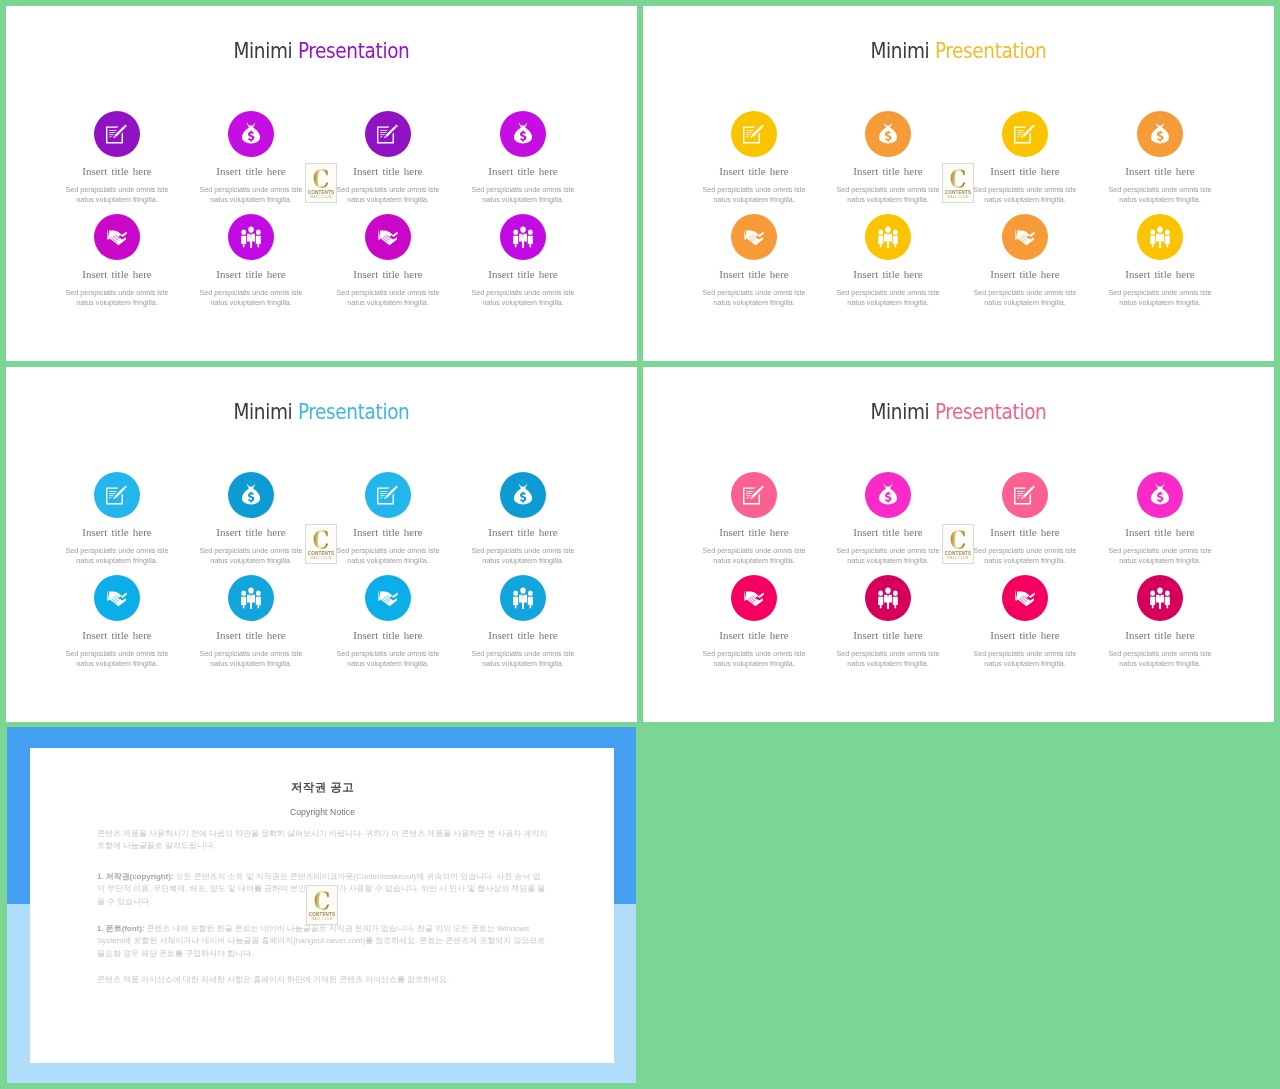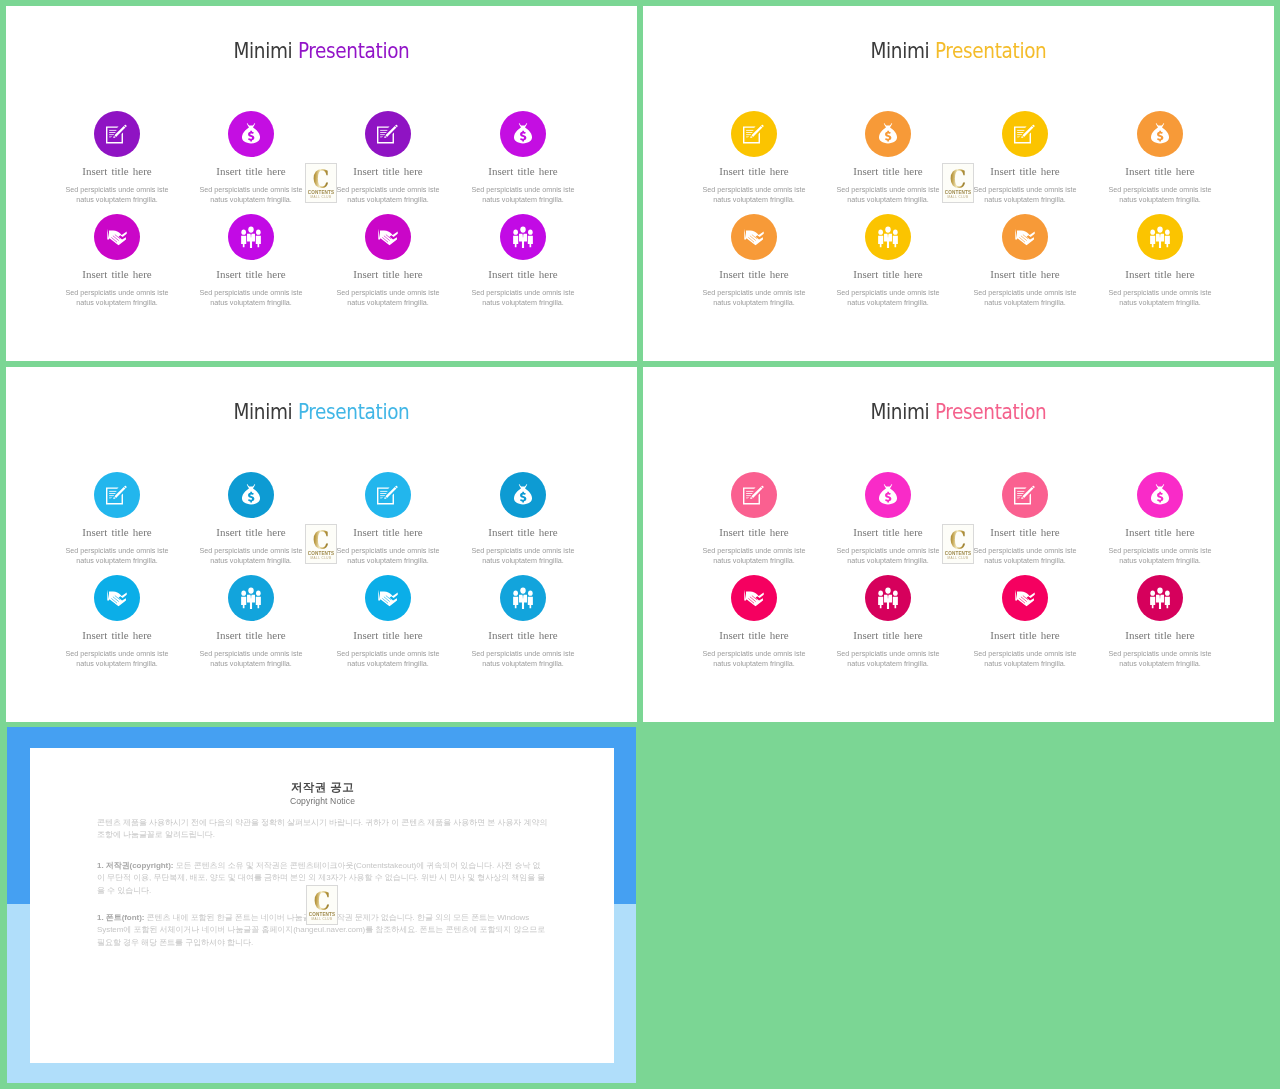--- a/index.html
+++ b/index.html
@@ -45,21 +45,21 @@
 
   
   .s5blue{position:absolute;left:0;top:0;width:629px;height:356px;}
   .s5blue .bt{position:absolute;left:0;top:0;width:629px;height:177px;background:#45a0f2;}
   .s5blue .bb{position:absolute;left:0;top:177px;width:629px;height:179px;background:#b0defa;}
   .s5page{position:absolute;left:23px;top:21px;width:584px;height:315px;background:#fff;}
   .s5inner{position:absolute;left:67px;top:34px;width:451px;}
   .s5h1{text-align:center;font-family:"Liberation Sans",sans-serif;font-weight:700;font-size:11.5px;
         color:#4a4a4a;letter-spacing:0.4px;line-height:1;}
   .s5h2{text-align:center;font-family:"Liberation Sans",sans-serif;font-size:8.6px;color:#707070;
-        margin-top:3px;letter-spacing:0.1px;line-height:1;}
+        margin-top:14px;letter-spacing:0.1px;line-height:1;}
   .s5p{font-family:"Liberation Sans",sans-serif;font-size:8px;color:#c6c6c6;line-height:12.8px;
        margin-top:11.5px;text-align:left;letter-spacing:-0.05px;}
   .s5p + .s5p{margin-top:13.5px;}
   .s5p[data-name="copyright-section-1"]{margin-top:17.5px;}
   .s5p b{color:#a8a8a8;font-weight:700;}
   .wm5{position:absolute;left:276px;top:137px;}
 </style>
 </head>
 <body>
 
@@ -605,20 +605,21 @@
         <div class="bt" data-name="backdrop-top"></div>
         <div class="bb" data-name="backdrop-bottom"></div>
       </div>
       <div class="s5page" data-name="copyright-page">
         <div class="s5inner" data-name="copyright-text-column">
           <div class="s5h1" data-name="copyright-heading-ko">저작권 공고</div>
           <div class="s5h2" data-name="copyright-heading-en">Copyright Notice</div>
           <div class="s5p" data-name="copyright-intro">콘텐츠 제품을 사용하시기 전에 다음의 약관을 정확히 살펴보시기 바랍니다. 귀하가 이 콘텐츠 제품을 사용하면 본 사용자 계약의 조항에 나눔글꼴로 알려드립니다.</div>
           <div class="s5p" data-name="copyright-section-1"><b data-name="copyright-section-1-label">1. 저작권(copyright):</b> <span data-name="copyright-section-1-body">모든 콘텐츠의 소유 및 저작권은 콘텐츠테이크아웃(Contentstakeout)에 귀속되어 있습니다. 사전 승낙 없이 무단적 이용, 무단복제, 배포, 양도 및 대여를 금하며 본인 외 제3자가 사용할 수 없습니다. 위반 시 민사 및 형사상의 책임을 물을 수 있습니다.</span></div>
           <div class="s5p" data-name="copyright-section-2"><b data-name="copyright-section-2-label">1. 폰트(font):</b> <span data-name="copyright-section-2-body">콘텐츠 내에 포함된 한글 폰트는 네이버 나눔글꼴로 저작권 문제가 없습니다. 한글 외의 모든 폰트는 Windows System에 포함된 서체이거나 네이버 나눔글꼴 홈페이지(hangeul.naver.com)를 참조하세요. 폰트는 콘텐츠에 포함되지 않으므로 필요할 경우 해당 폰트를 구입하셔야 합니다.</span></div>
+          <div class="s5p" data-name="copyright-footer">콘텐츠 제품 라이선스에 대한 자세한 사항은 홈페이지 하단에 기재된 콘텐츠 라이선스를 참조하세요.</div>
         </div>
         <div class="wm wm5" data-name="watermark-logo">
           <div class="wmc" data-name="watermark-letter">C</div>
           <div class="wmt" data-name="watermark-name">CONTENTS</div>
           <div class="wmt2" data-name="watermark-tagline">MALL CLUB</div>
         </div>
       </div>
     </div>
   </div>
 

